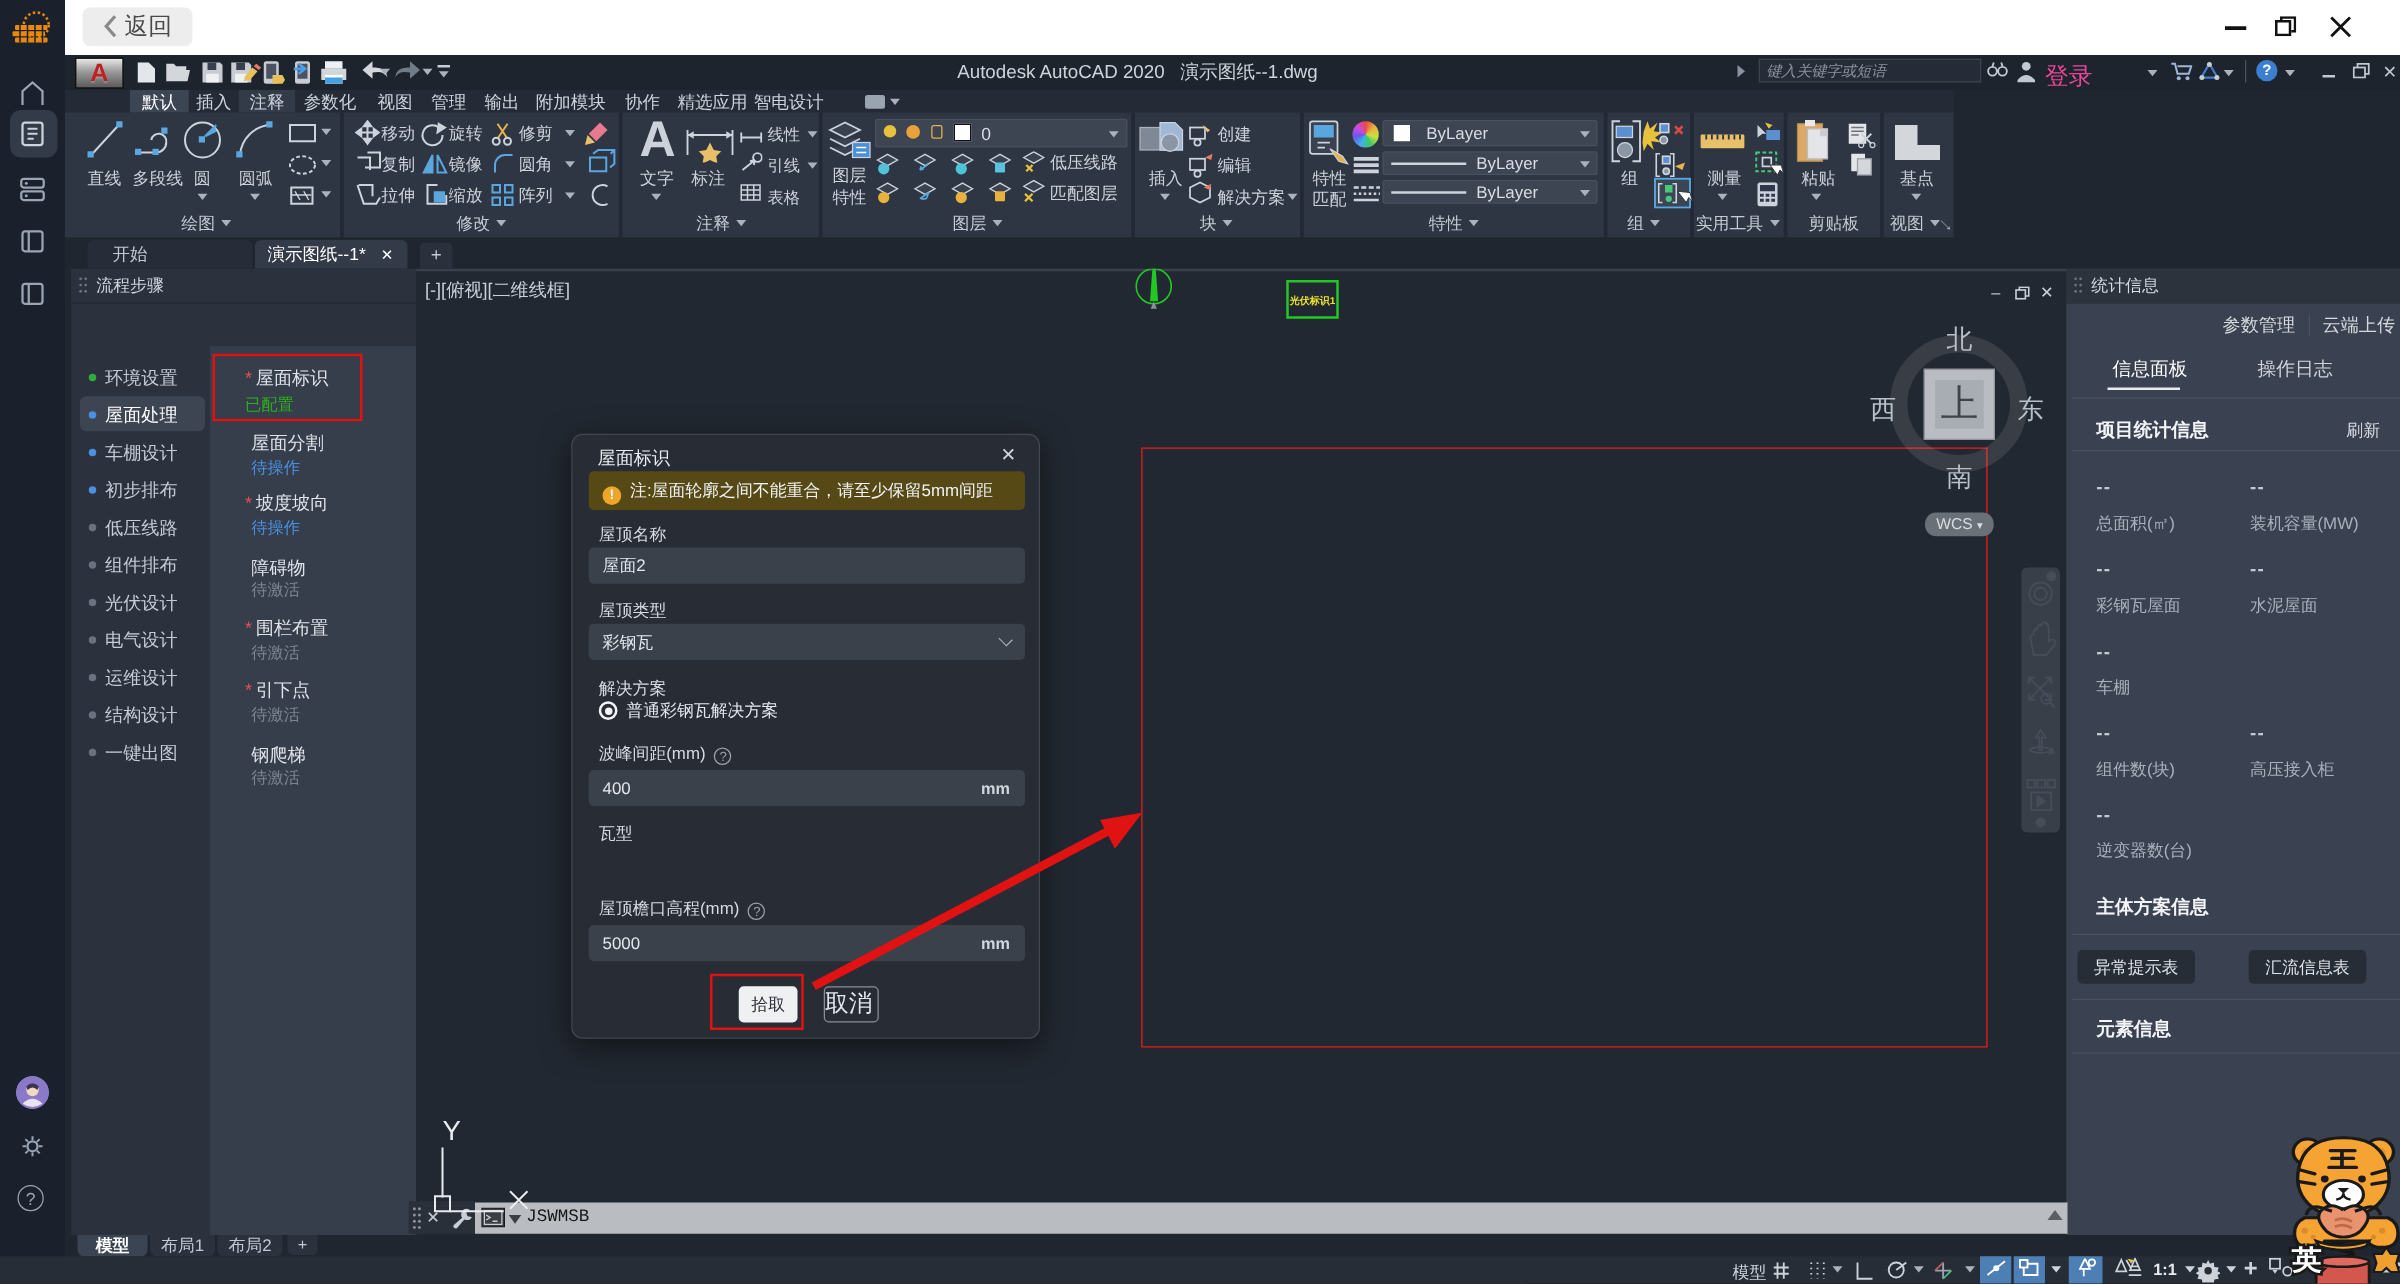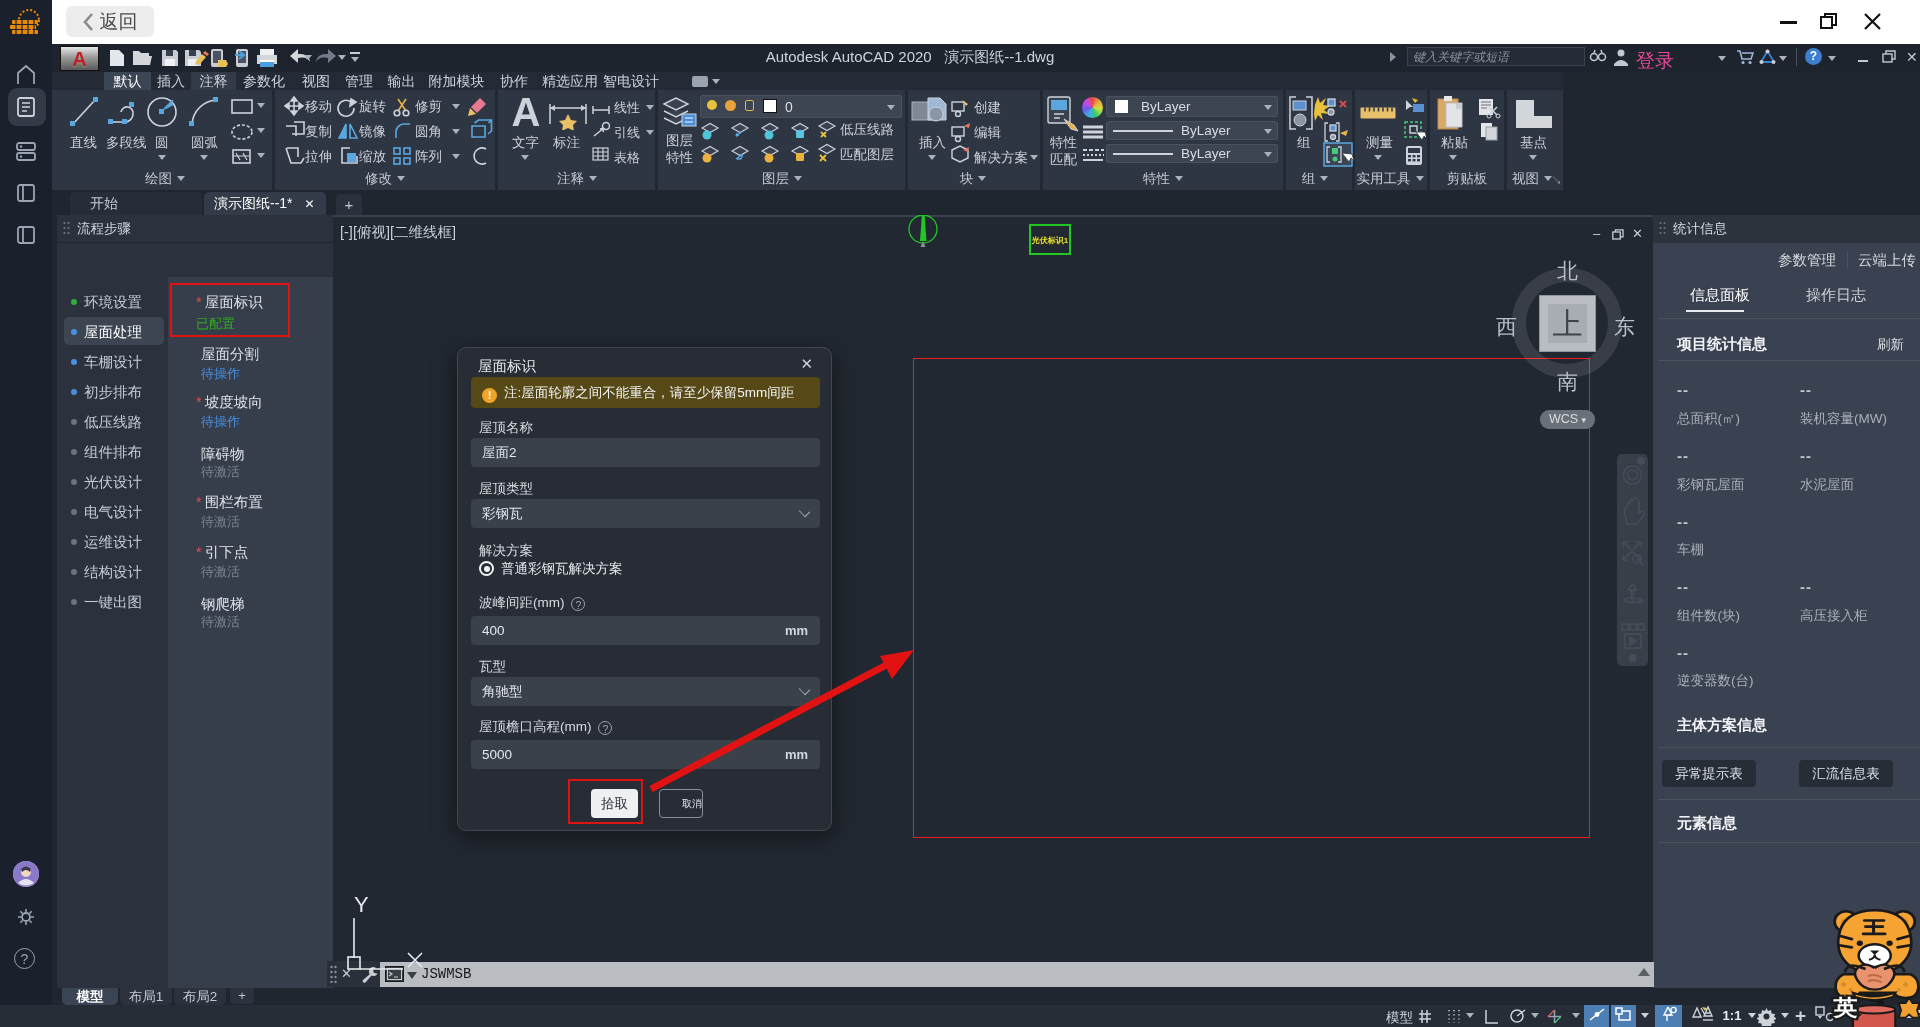--- a/index.html
+++ b/index.html
@@ -76,21 +76,21 @@
 #dbanner .warn{display:inline-block;width:15px;height:15px;border-radius:8px;background:#efa42a;color:#fff;font-weight:bold;text-align:center;line-height:15px;font-size:11px;vertical-align:-2px;margin:0 7px 0 11px}
 .dlabel{position:absolute;left:21px;color:#d7dbe2;font-size:13.5px}
 .dinput{position:absolute;left:13px;width:349px;height:29px;background:#3a414b;border-radius:4px;color:#e3e7ed;font-size:13.5px;line-height:29px;padding-left:11px}
 .dinput .mm{position:absolute;right:12px;color:#d2d7de;font-weight:bold;font-size:13px}
 .dinput .chv{position:absolute;right:11px;top:8px;width:9px;height:9px;border-right:1.6px solid #a9b1bc;border-bottom:1.6px solid #a9b1bc;transform:rotate(45deg) scale(1,0.8)}
 .qmark{display:inline-block;width:14px;height:14px;border:1px solid #9aa2ad;border-radius:8px;color:#9aa2ad;text-align:center;line-height:14px;font-size:10.5px;margin-left:7px;vertical-align:-2px}
 #dradio{position:absolute;left:21px;top:212px;color:#e3e7ed;font-size:13.5px}
 #dradio .rdo{display:inline-block;width:15px;height:15px;border:2px solid #f2f4f6;border-radius:9px;background:#272c35;vertical-align:-3px;margin-right:7px;position:relative;box-sizing:border-box}
 #dradio .rdo i{position:absolute;left:2.5px;top:2.5px;width:6px;height:6px;background:#f2f4f6;border-radius:3px;display:block}
 #btnpick{position:absolute;left:133px;top:441px;width:47px;height:29px;background:#eef0f2;border-radius:4px;color:#2b2f36;font-size:13.5px;text-align:center;line-height:29px}
-#btncancel{position:absolute;left:201px;top:441px;width:44px;height:29px;background:transparent;border:1px solid #878f9b;border-radius:4px;color:#e3e7ed;font-size:10px;text-align:right;line-height:27px}
+#btncancel{position:absolute;left:201px;top:441px;width:44px;height:29px;background:transparent;border:1px solid #878f9b;border-radius:4px;color:#e3e7ed;font-size:19px;text-align:left;line-height:27px}
 
 .redbox{border:2.5px solid #e01212}
 
 #rp{left:1653px;top:215px;width:267px;height:773px;background:#3a4150}
 #rptitle{left:1653px;top:215px;width:267px;height:28px;background:#2c333d;color:#d6dbe2;font-size:13.5px;line-height:28px}
 .rpbtn{top:251px;color:#d6dade;font-size:14.5px}
 .rptab{top:286px;font-size:15px;color:#cfd4da}
 #rptabline{left:1686px;top:310px;width:58px;height:2px;background:#e8ebef}
 .rpsep{left:1658px;width:262px;height:1px;background:#4a5260}
 .rph{color:#f2f4f7;font-size:15px;font-weight:bold}
@@ -661,21 +661,20 @@
     <div id="dbanner"><span class="warn">!</span>注:屋面轮廓之间不能重合，请至少保留5mm间距</div>
     <div class="dlabel" style="top:71px">屋顶名称</div>
     <div class="dinput" style="top:90px">屋面2</div>
     <div class="dlabel" style="top:132px">屋顶类型</div>
     <div class="dinput" style="top:151px">彩钢瓦<span class="chv"></span></div>
     <div class="dlabel" style="top:194px">解决方案</div>
     <div id="dradio"><span class="rdo"><i></i></span>普通彩钢瓦解决方案</div>
     <div class="dlabel" style="top:246px">波峰间距(mm)<span class="qmark">?</span></div>
     <div class="dinput" style="top:268px">400<span class="mm" style="top:0">mm</span></div>
     <div class="dlabel" style="top:310px">瓦型</div>
-    <div class="dinput" style="top:329px">角驰型<span class="chv"></span></div>
     <div class="dlabel" style="top:370px">屋顶檐口高程(mm)<span class="qmark">?</span></div>
     <div class="dinput" style="top:392px">5000<span class="mm" style="top:0">mm</span></div>
     <div id="btnpick">拾取</div>
     <div id="btncancel">取消</div>
   </div>
 
   <div class="abs redbox" style="left:170px;top:283px;width:120px;height:54px"></div>
   <div class="abs redbox" style="left:568px;top:779px;width:75px;height:45px;z-index:61"></div>
 
   <div id="rp" class="abs"></div>

